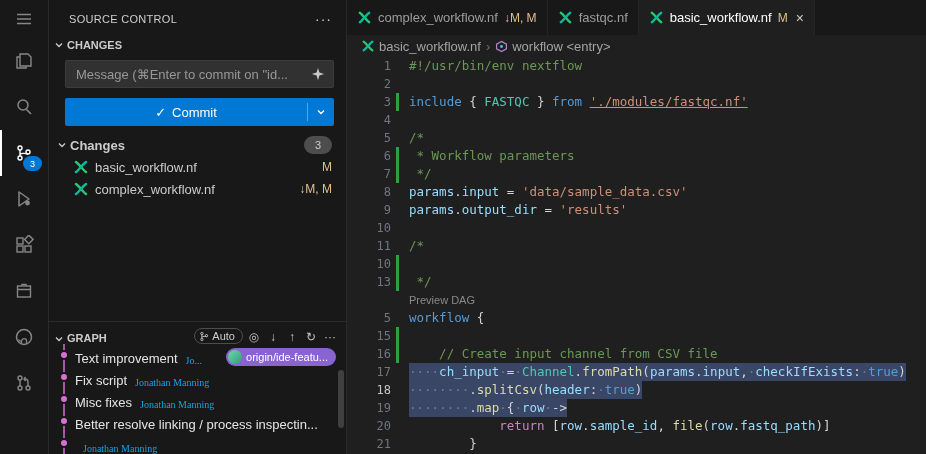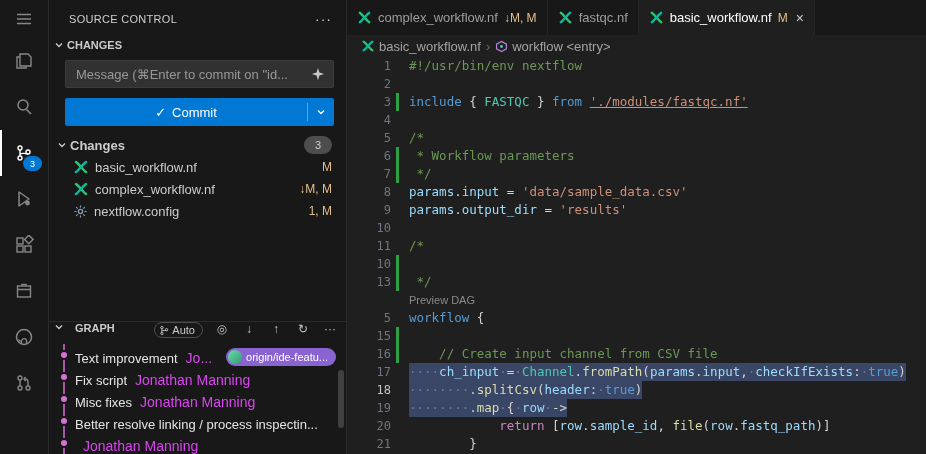--- a/index.html
+++ b/index.html
@@ -32,30 +32,30 @@
   .tree-row .label{font-weight:bold;}
   .tree-row .spacer{flex:1;}
   .count-badge{min-width:18px;height:18px;border-radius:9px;background:#4d4d4d;color:#cccccc;font-size:11px;display:flex;align-items:center;justify-content:center;padding:0 5px;}
   .file-row{height:22px;flex:none;display:flex;align-items:center;gap:6px;padding:0 14px 0 24px;cursor:pointer;}
   .file-row .fname{flex:1;white-space:nowrap;overflow:hidden;text-overflow:ellipsis;color:#cccccc;}
   .file-row .fstatus{color:var(--modified);font-size:12px;white-space:nowrap;}
   .file-row svg{flex:none;}
   .sb-spacer{flex:1;}
 
   .graph-pane{flex:none;height:132px;border-top:1px solid #2b2b2b;display:flex;flex-direction:column;position:relative;}
-  .graph-header{height:22px;flex:none;display:flex;align-items:flex-start;gap:11px;padding:0 8px 0 5px;font-size:11px;font-weight:bold;cursor:default;}
+  .graph-header{height:22px;flex:none;display:flex;align-items:flex-end;gap:3px;padding:0 8px 0 5px;font-size:11px;font-weight:bold;cursor:default;}
   .graph-header .spacer{flex:1;}
   .auto-pill{display:flex;align-items:center;gap:3px;border:1px solid #4d4d4d;border-radius:9px;padding:1px 7px 1px 4px;font-size:11px;font-weight:normal;color:#cccccc;cursor:pointer;}
   .gh-icon{color:#c5c5c5;font-size:12px;font-weight:normal;width:16px;text-align:center;cursor:pointer;display:inline-flex;justify-content:center;}
   .graph-rows{flex:1;position:relative;overflow:hidden;}
   .graph-line{position:absolute;left:14px;top:0;bottom:0;width:2px;background:var(--graph-dot);opacity:.75;}
   .commit-row{height:22px;display:flex;align-items:flex-end;padding:0 10px 0 26px;position:relative;cursor:pointer;}
   .commit-dot{position:absolute;left:10px;top:50%;margin-top:-5px;width:10px;height:10px;border-radius:50%;background:var(--graph-dot);border:2px solid #181818;box-sizing:border-box;}
   .commit-msg{color:#e4e4e4;white-space:nowrap;overflow:hidden;text-overflow:ellipsis;flex:none;max-width:170px;}
-  .commit-author{color:#d946ef;margin-left:8px;white-space:nowrap;overflow:hidden;text-overflow:ellipsis;flex:1;font-size:14px;}
+  .commit-author{color:#0ea5e9;margin-left:8px;white-space:nowrap;overflow:hidden;text-overflow:ellipsis;flex:1;font-size:10px;font-family:Liberation Serif, serif;}
   .commit-author:empty{display:none;}
   .branch-badge{flex:none;margin-left:6px;height:18px;background:var(--branch-badge);border-radius:9px;display:flex;align-items:center;gap:4px;padding:0 8px 0 2px;color:#ffffff;font-size:11px;cursor:pointer;max-width:128px;}
   .branch-badge .avatar{width:14px;height:14px;border-radius:50%;background:linear-gradient(135deg,#6fd7b2,#2f9e6e);flex:none;}
   .branch-badge .btxt{white-space:nowrap;overflow:hidden;text-overflow:ellipsis;}
   .sb-scrollbar{position:absolute;right:2px;top:26px;width:6px;height:58px;background:rgba(140,140,140,.35);border-radius:3px;cursor:pointer;}
 
   
   .editor{flex:1;display:flex;flex-direction:column;min-width:0;background:#1f1f1f;}
   .tabbar{height:35px;flex:none;background:#181818;display:flex;align-items:stretch;}
   .tab{display:flex;align-items:center;gap:6px;padding:0 10px;font-size:13px;color:#9d9d9d;background:#181818;border-right:1px solid #252526;cursor:pointer;white-space:nowrap;}
@@ -217,28 +217,20 @@
       <span class="fstatus">M</span>
     </div>
     <div class="file-row">
       <svg width="16" height="16" viewBox="0 0 16 16">
           <path d="M3 3 C6 5 10 11 13 13" stroke="#28c76f" stroke-width="2.6" fill="none" stroke-linecap="round"></path>
           <path d="M13 3 C10 5 6 11 3 13" stroke="#0fb89b" stroke-width="2.6" fill="none" stroke-linecap="round"></path>
         </svg>
       <span class="fname">complex_workflow.nf</span>
       <span class="fstatus">↓M, M</span>
     </div>
-    <div class="file-row">
-      <svg width="15" height="15" viewBox="0 0 16 16">
-          <circle cx="8" cy="8" r="2.2" fill="none" stroke="#8aa0b4" stroke-width="1.4"></circle>
-          <path d="M8 1.5v2.2M8 12.3v2.2M1.5 8h2.2M12.3 8h2.2M3.4 3.4l1.6 1.6M11 11l1.6 1.6M12.6 3.4 11 5M5 11l-1.6 1.6" stroke="#8aa0b4" stroke-width="1.3"></path>
-        </svg>
-      <span class="fname">nextflow.config</span>
-      <span class="fstatus">1, M</span>
-    </div>
 
     <div class="sb-spacer"></div>
 
     <div class="graph-pane">
       <div class="graph-header">
         <span class="chev">
             <svg width="10" height="10" viewBox="0 0 10 10">
               <path d="M2 3.5 5 6.5 8 3.5" fill="none" stroke="#cccccc" stroke-width="1.3"></path>
             </svg>
           </span>

